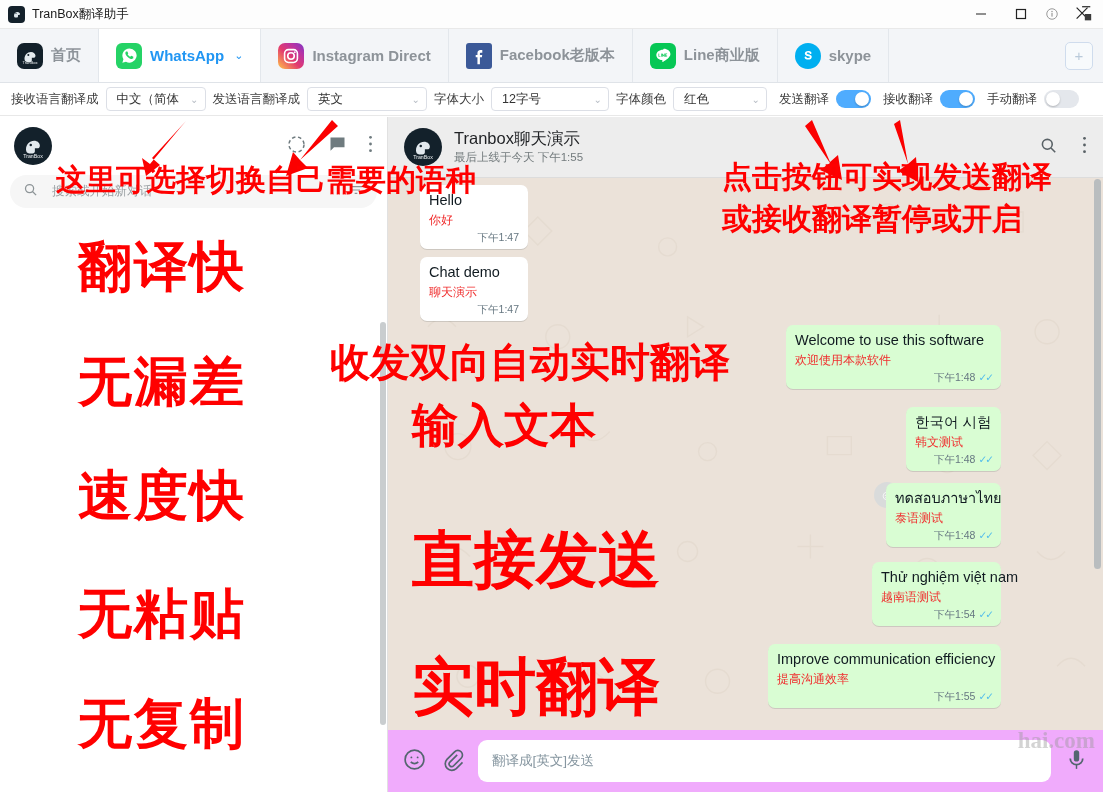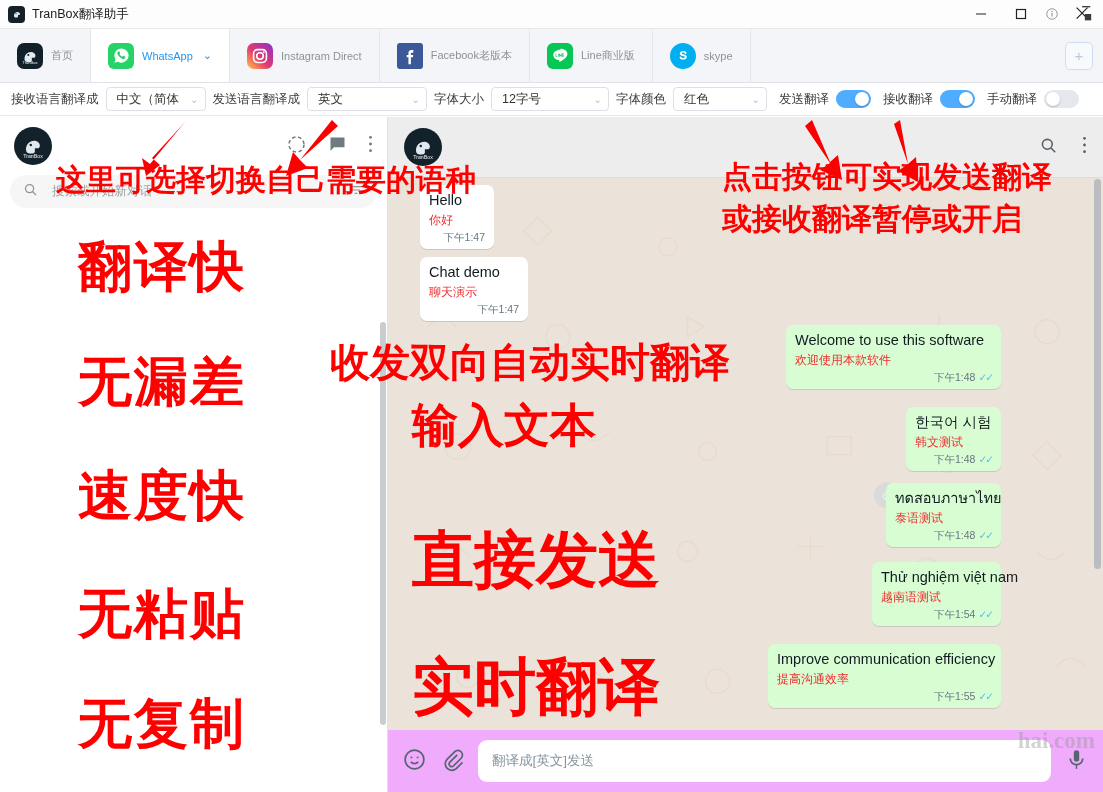--- a/index.html
+++ b/index.html
@@ -23,21 +23,21 @@
   .tb-btn svg{display:block;}
   .tb-info{width:22px;height:28px;display:flex;align-items:center;justify-content:center;}
   .tb-close{width:40px;height:28px;display:flex;align-items:center;justify-content:center;position:relative;}
 
   
   .tabstrip{height:53px;background:#f3f5f8;border-bottom:1px solid #dfe3e8;
             display:flex;align-items:stretch;position:relative;}
   .tab{display:flex;align-items:center;gap:8px;padding:0 17px;position:relative;
        border-right:1px solid #e3e7ec;cursor:default;}
   .tab.active{background:#ffffff;border-right:1px solid #e3e7ec;}
-  .tab .tlabel{font-size:11px;color:#8d9399;white-space:nowrap;}
+  .tab .tlabel{font-size:15px;color:#8d9399;white-space:nowrap;font-weight:bold;}
   .tab.active .tlabel{color:#2196f3;}
   .tab .tcaret{font-size:11px;color:#2196f3;margin-left:2px;}
   .ticon{width:26px;height:26px;border-radius:6px;flex:0 0 auto;display:flex;
          align-items:center;justify-content:center;overflow:hidden;}
   .ic-home{background:#12202a;border-radius:7px;}
   .ic-wa{background:#25d366;border-radius:6px;}
   .ic-tg{background:#38a8e0;border-radius:6px;}
   .ic-ig{background:linear-gradient(45deg,#fdb44b 5%,#e23a6f 45%,#b833a4 75%,#7a36c8 100%);border-radius:7px;}
   .ic-fb{background:#3b5998;border-radius:3px;}
   .ic-line{background:#06c755;border-radius:6px;}
@@ -312,20 +312,24 @@
     </div>
 
     <div class="rightpane">
       <div class="rp-head">
         <div class="avatar-sm">
           <svg width="30" height="30" viewBox="0 0 24 24">
               <path fill="#e2e9ee" d="M6.4 14.6c0-3.7 2.8-6.8 6.5-6.8 2.7 0 4.6 1.8 4.6 3.9 0 1.2-.9 2.1-2 2.1h-2v2.3c0 1-.8 1.8-1.8 1.8H9c-1.8 0-2.6-1.2-2.6-3.3z"></path>
               <circle cx="10.2" cy="11.2" r="1" fill="#13212b"></circle>
               <text x="12" y="21.4" font-size="4.2" fill="#f0f4f6" text-anchor="middle" font-family="sans-serif">TranBox</text>
             </svg>
+        </div>
+        <div style="margin-left:12px">
+          <div class="rp-name">Tranbox聊天演示</div>
+          <div class="rp-sub">最后上线于今天 下午1:55</div>
         </div>
         <div class="rp-icons">
           <span>
             <svg width="19" height="19" viewBox="0 0 24 24" fill="none" stroke="#596166" stroke-width="2">
                 <circle cx="10.5" cy="10.5" r="6.2"></circle>
                 <path d="M15.2 15.2L20.5 20.5"></path>
               </svg>
           </span>
           <span>
             <svg width="5" height="20" viewBox="0 0 6 22">
@@ -369,21 +373,21 @@
               <path d="M200 490 l15 12 -15 12z"></path>
             <circle cx="330" cy="505" r="12"></circle>
               <path d="M450 485 h22 v20 h-22z"></path>
             <circle cx="580" cy="495" r="10"></circle>
               <path d="M670 490 q14-16 28 0"></path>
           </g>
         </svg>
 
         <div class="msgs">
 
-          <div class="bubble b-in" style="left:32px;top:8px;width:74px;">
+          <div class="bubble b-in" style="left:32px;top:8px;width:108px;">
             <div class="b-txt">Hello</div>
             <div class="b-tr">你好</div>
             <div class="b-meta">下午1:47</div>
           </div>
 
           <div class="bubble b-in" style="left:32px;top:80px;width:108px;">
             <div class="b-txt">Chat demo</div>
             <div class="b-tr">聊天演示</div>
             <div class="b-meta">下午1:47</div>
           </div>

